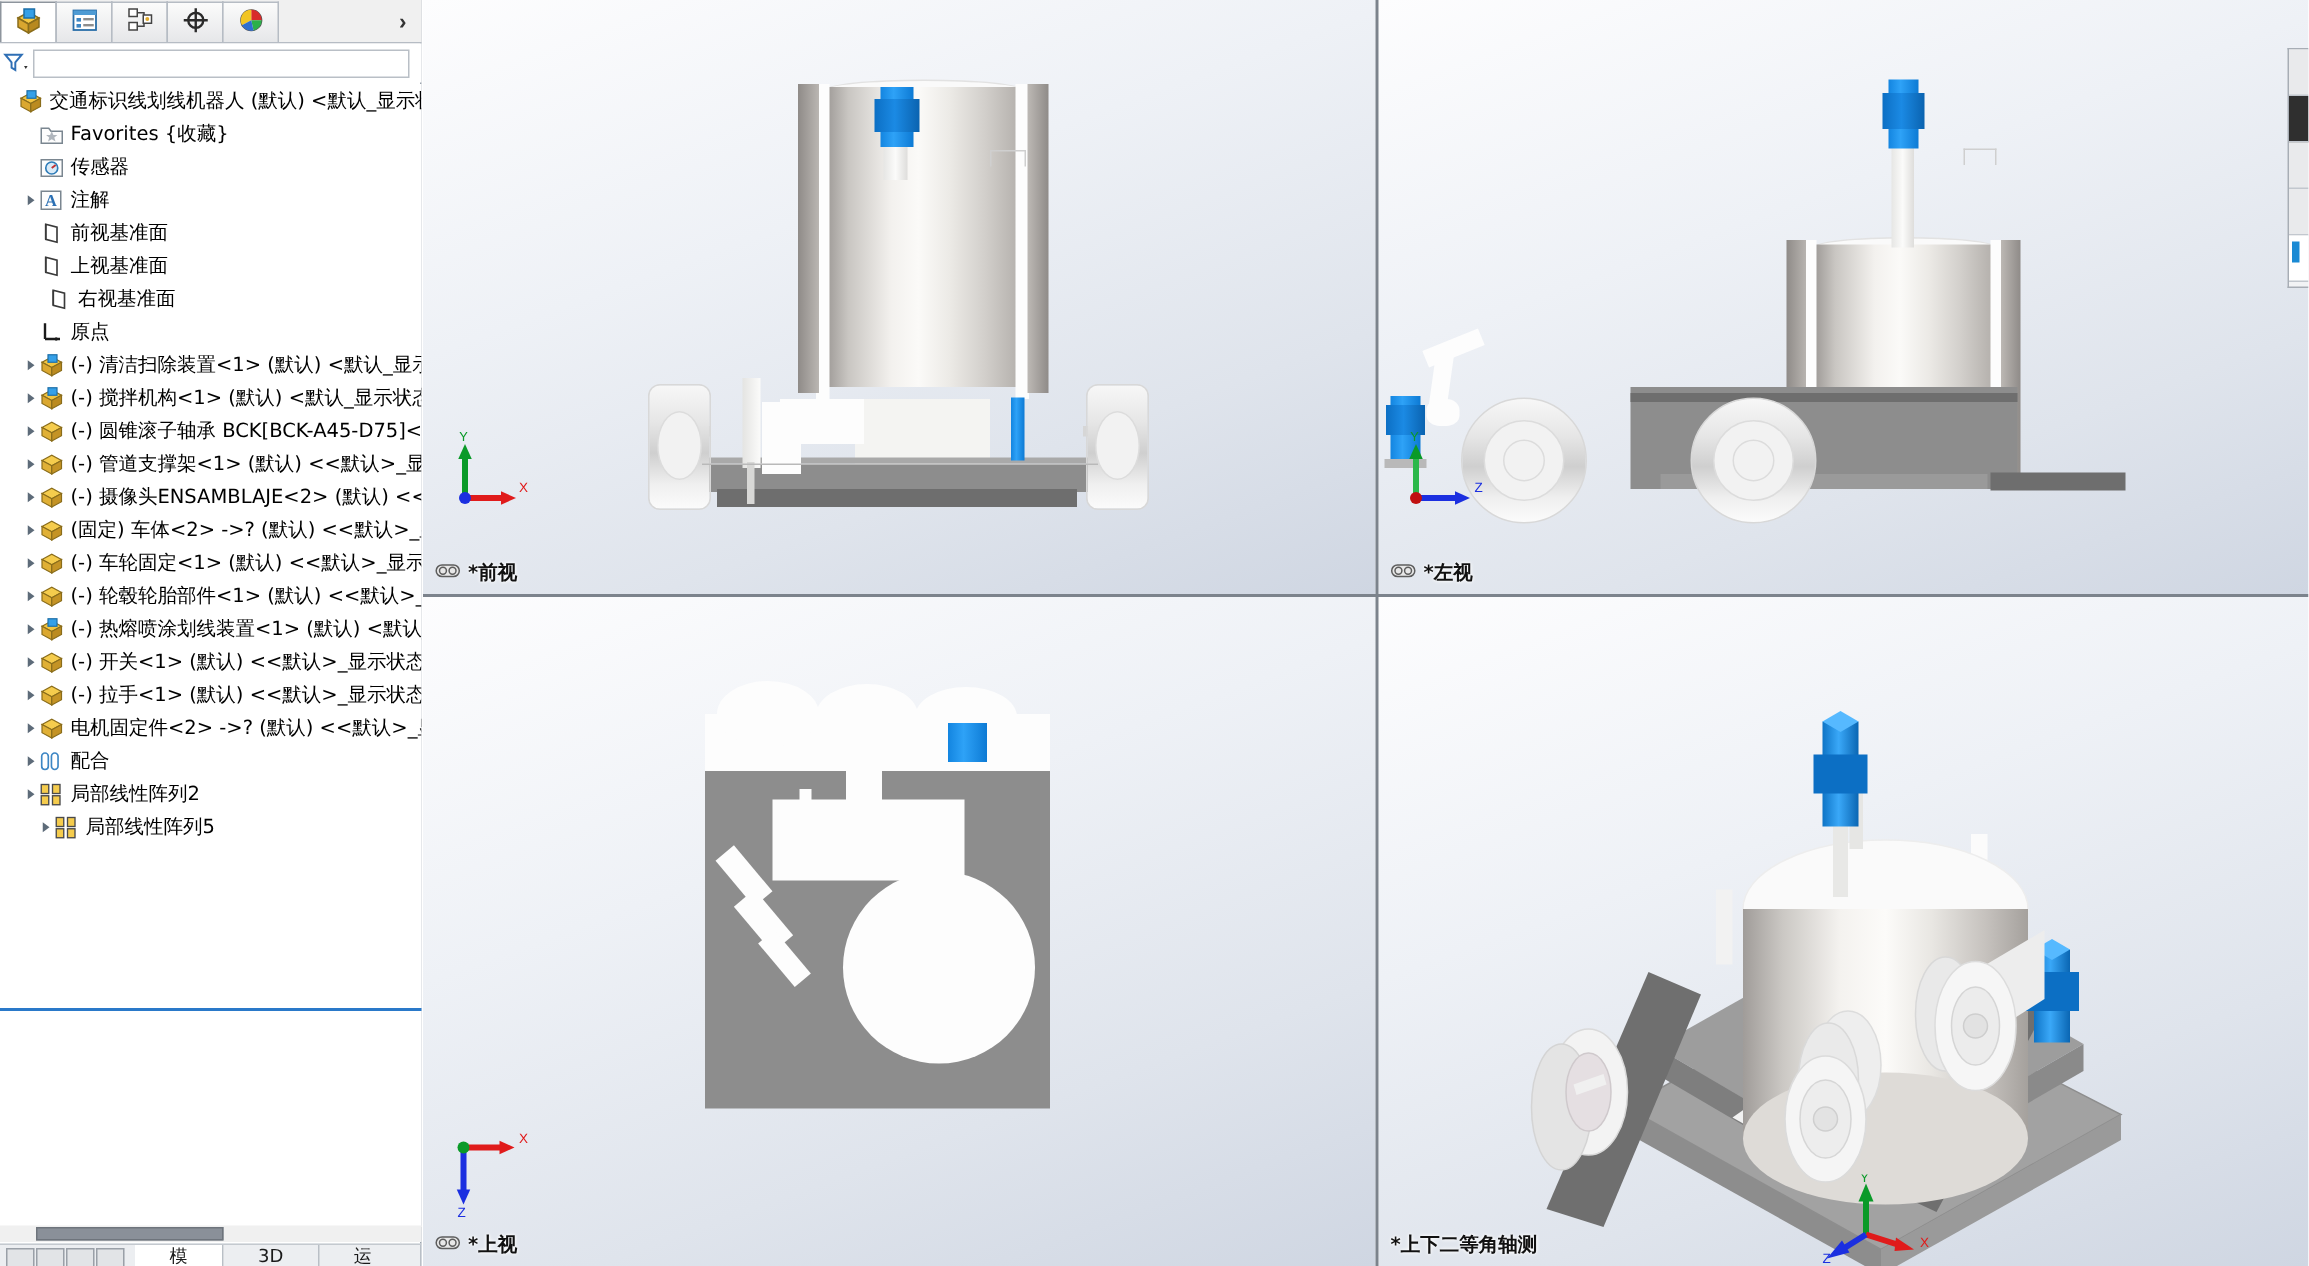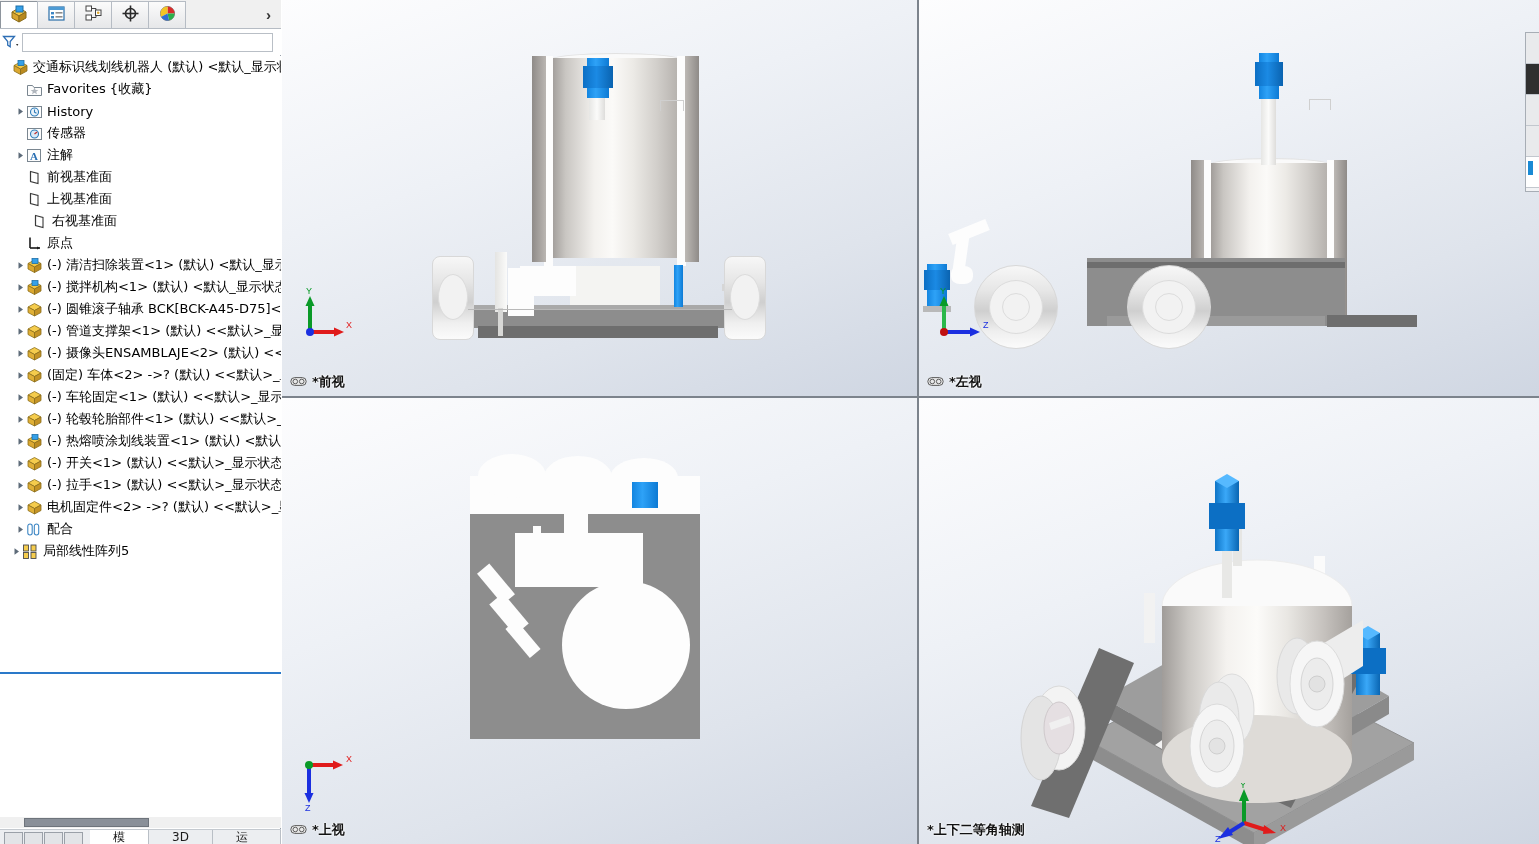--- a/index.html
+++ b/index.html
@@ -235,33 +235,20 @@
         </div>
         <div class="node" style="padding-left: 14px;">
           <span class="exp"></span>
           <span class="nicon"><svg width="17" height="17" viewBox="0 0 17 17">
               <path d="M1.5 4.5 h5 l1.5 2 h7.5 v8 h-14 Z" fill="#fdfdfd" stroke="#7a8690" stroke-width="1"></path>
               <polygon points="8.5,6.5 9.6,9 12.3,9 10.2,10.7 11,13.3 8.5,11.8 6,13.3 6.8,10.7 4.7,9 7.4,9" fill="#b0b6bd"></polygon>
             </svg></span>
           <span class="nlabel">Favorites {收藏}</span>
         </div>
         <div class="node" style="padding-left: 14px;">
-          <span class="exp">
-            <svg width="9" height="9" viewBox="0 0 9 9">
-              <polygon points="2.5,1.2 7,4.5 2.5,7.8" fill="#5d6b79"></polygon>
-            </svg>
-          </span>
-          <span class="nicon"><svg width="17" height="17" viewBox="0 0 17 17">
-              <rect x="1.5" y="3.5" width="14" height="11" fill="#fdfdfd" stroke="#7a8690" stroke-width="1"></rect>
-              <circle cx="8.5" cy="9" r="4" fill="#eaf3fb" stroke="#2e7cb8" stroke-width="1.1"></circle>
-              <path d="M8.5 6.5 v2.6 l2 1.2" fill="none" stroke="#2e7cb8" stroke-width="1.1"></path>
-            </svg></span>
-          <span class="nlabel">History</span>
-        </div>
-        <div class="node" style="padding-left: 14px;">
           <span class="exp"></span>
           <span class="nicon"><svg width="17" height="17" viewBox="0 0 17 17">
               <rect x="1.5" y="3.5" width="14" height="11" fill="#fdfdfd" stroke="#7a8690" stroke-width="1"></rect>
               <circle cx="8.5" cy="9" r="4" fill="#d9eaf7" stroke="#2e7cb8" stroke-width="1.1"></circle>
               <path d="M8.5 9 l2.6 -2" fill="none" stroke="#c23232" stroke-width="1.3"></path>
             </svg></span>
           <span class="nlabel">传感器</span>
         </div>
         <div class="node" style="padding-left: 14px;">
           <span class="exp">
@@ -472,21 +459,35 @@
             <svg width="9" height="9" viewBox="0 0 9 9">
               <polygon points="2.5,1.2 7,4.5 2.5,7.8" fill="#5d6b79"></polygon>
             </svg>
           </span>
           <span class="nicon"><svg width="17" height="17" viewBox="0 0 17 17">
               <path d="M4 3 a2.2 2.2 0 0 1 2.2 2.2 v6.6 a2.2 2.2 0 0 1 -4.4 0 v-6.6 a2.2 2.2 0 0 1 2.2 -2.2 Z" fill="none" stroke="#3d86c4" stroke-width="1.1"></path>
               <path d="M10.5 3 a2.2 2.2 0 0 1 2.2 2.2 v6.6 a2.2 2.2 0 0 1 -4.4 0 v-6.6 a2.2 2.2 0 0 1 2.2 -2.2 Z" fill="none" stroke="#3d86c4" stroke-width="1.1"></path>
             </svg></span>
           <span class="nlabel">配合</span>
         </div>
-        <div class="node" style="padding-left: 10px;">
+        <div class="node" style="padding-left: 14px;">
+          <span class="exp">
+            <svg width="9" height="9" viewBox="0 0 9 9">
+              <polygon points="2.5,1.2 7,4.5 2.5,7.8" fill="#5d6b79"></polygon>
+            </svg>
+          </span>
+          <span class="nicon"><svg width="17" height="17" viewBox="0 0 17 17">
+              <rect x="1.5" y="2" width="5" height="6" fill="#f5cc4d" stroke="#4a4a4a" stroke-width="0.9"></rect>
+              <rect x="9" y="2" width="5" height="6" fill="#f5cc4d" stroke="#4a4a4a" stroke-width="0.9"></rect>
+              <rect x="1.5" y="9.5" width="5" height="6" fill="#f5cc4d" stroke="#4a4a4a" stroke-width="0.9"></rect>
+              <rect x="9" y="9.5" width="5" height="6" fill="#f5cc4d" stroke="#4a4a4a" stroke-width="0.9"></rect>
+            </svg></span>
+          <span class="nlabel">局部线性阵列2</span>
+        </div>
+        <div class="node" style="padding-left: 24px;">
           <span class="exp">
             <svg width="9" height="9" viewBox="0 0 9 9">
               <polygon points="2.5,1.2 7,4.5 2.5,7.8" fill="#5d6b79"></polygon>
             </svg>
           </span>
           <span class="nicon"><svg width="17" height="17" viewBox="0 0 17 17">
               <rect x="1.5" y="2" width="5" height="6" fill="#f5cc4d" stroke="#4a4a4a" stroke-width="0.9"></rect>
               <rect x="9" y="2" width="5" height="6" fill="#f5cc4d" stroke="#4a4a4a" stroke-width="0.9"></rect>
               <rect x="1.5" y="9.5" width="5" height="6" fill="#f5cc4d" stroke="#4a4a4a" stroke-width="0.9"></rect>
               <rect x="9" y="9.5" width="5" height="6" fill="#f5cc4d" stroke="#4a4a4a" stroke-width="0.9"></rect>

